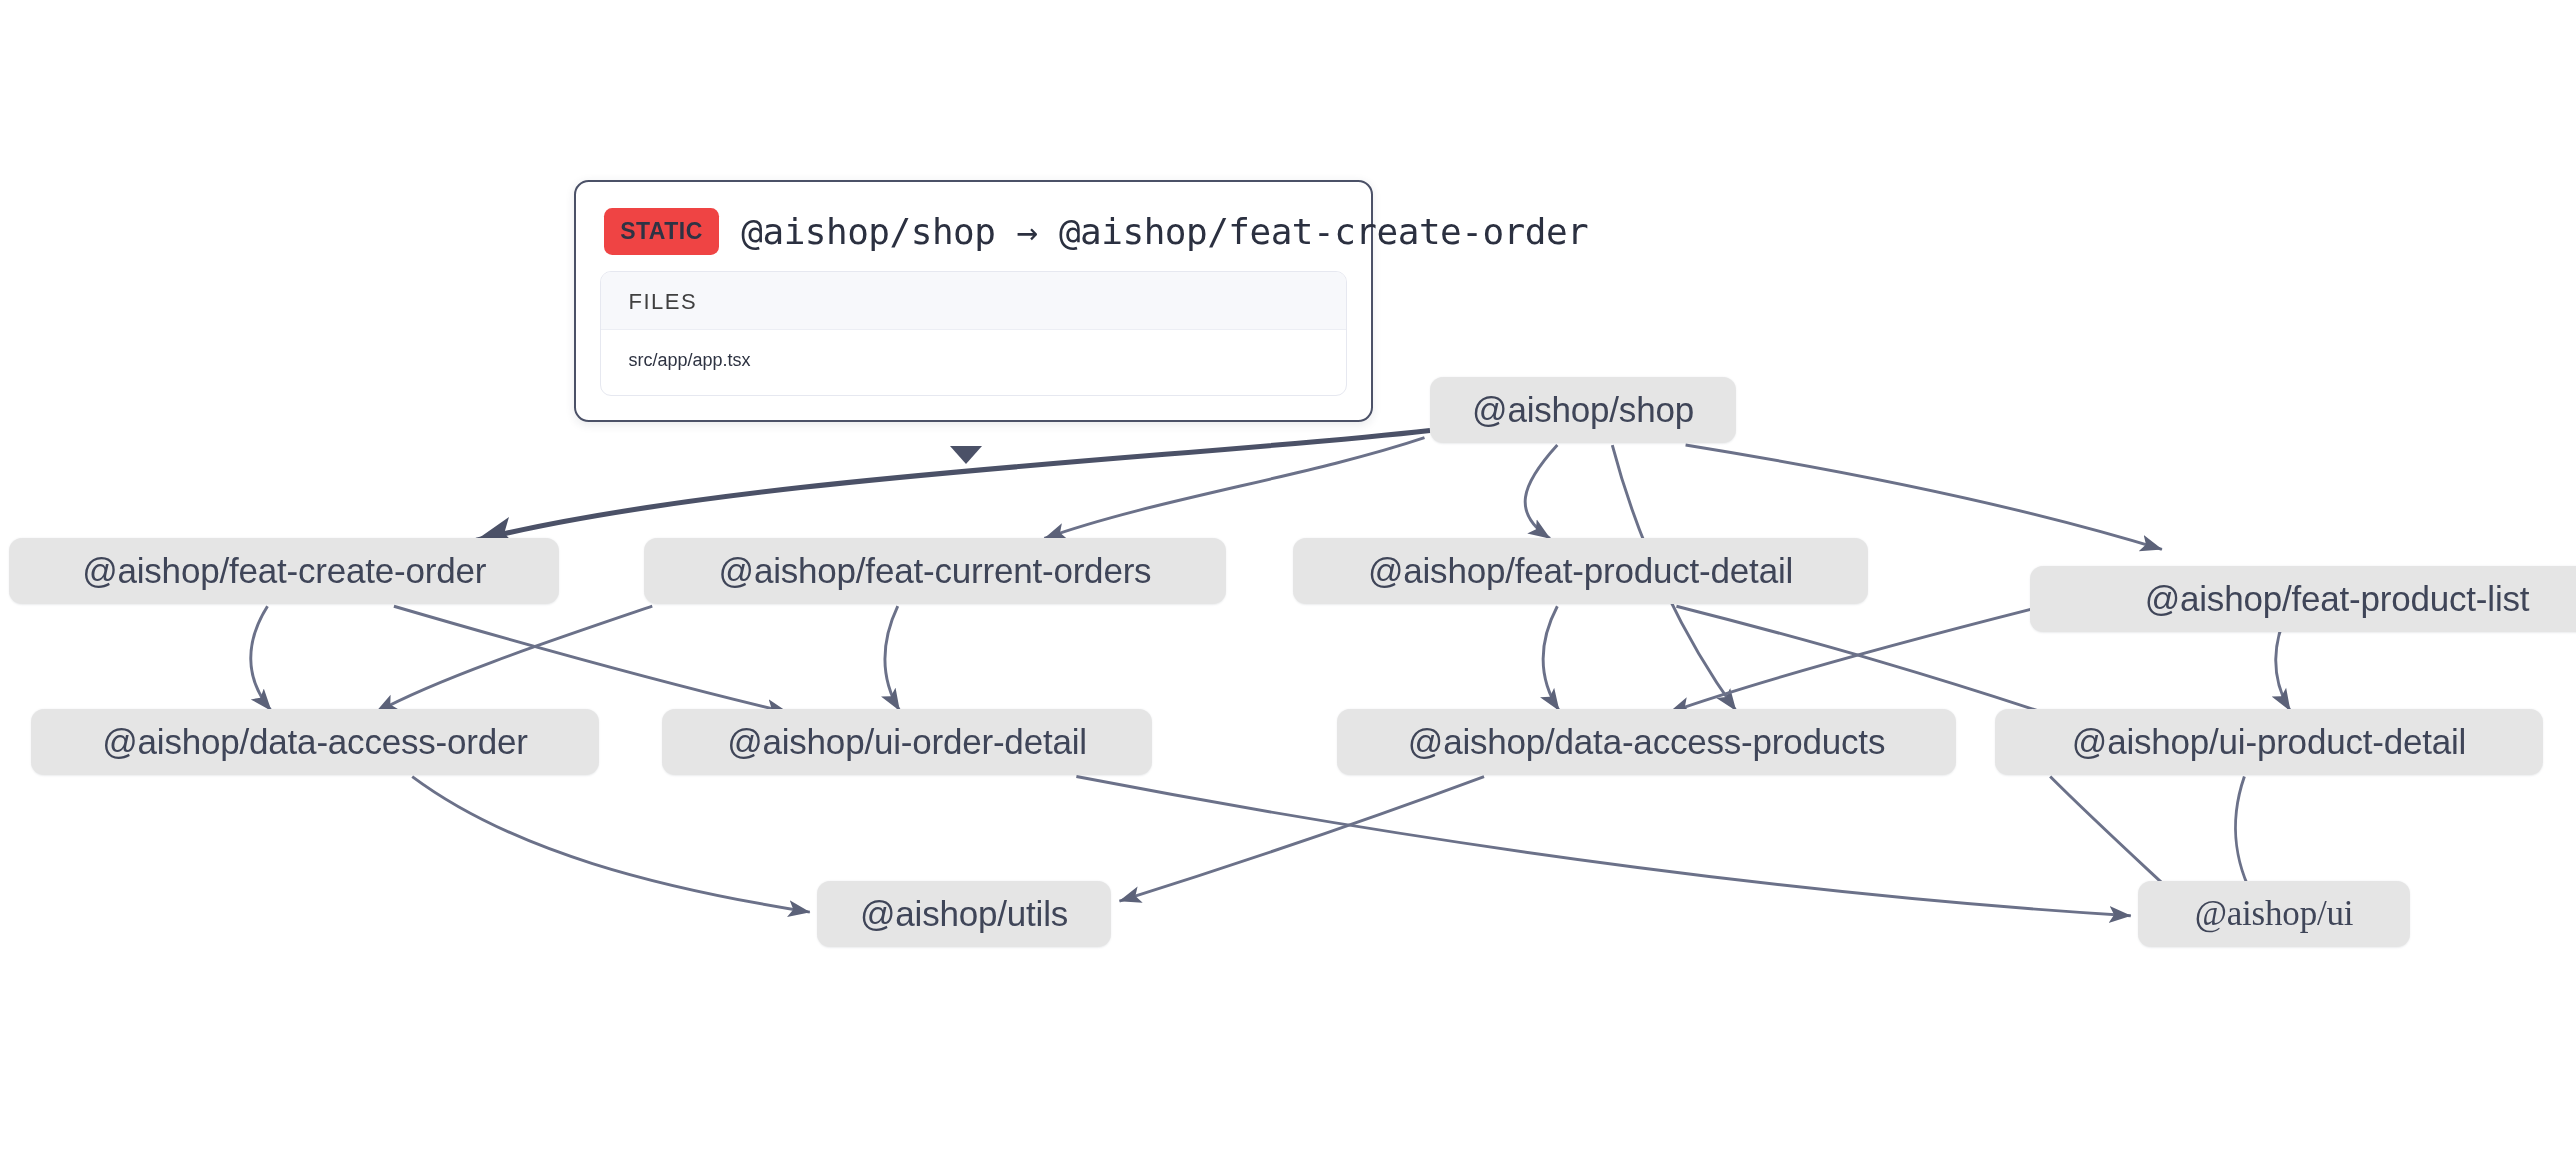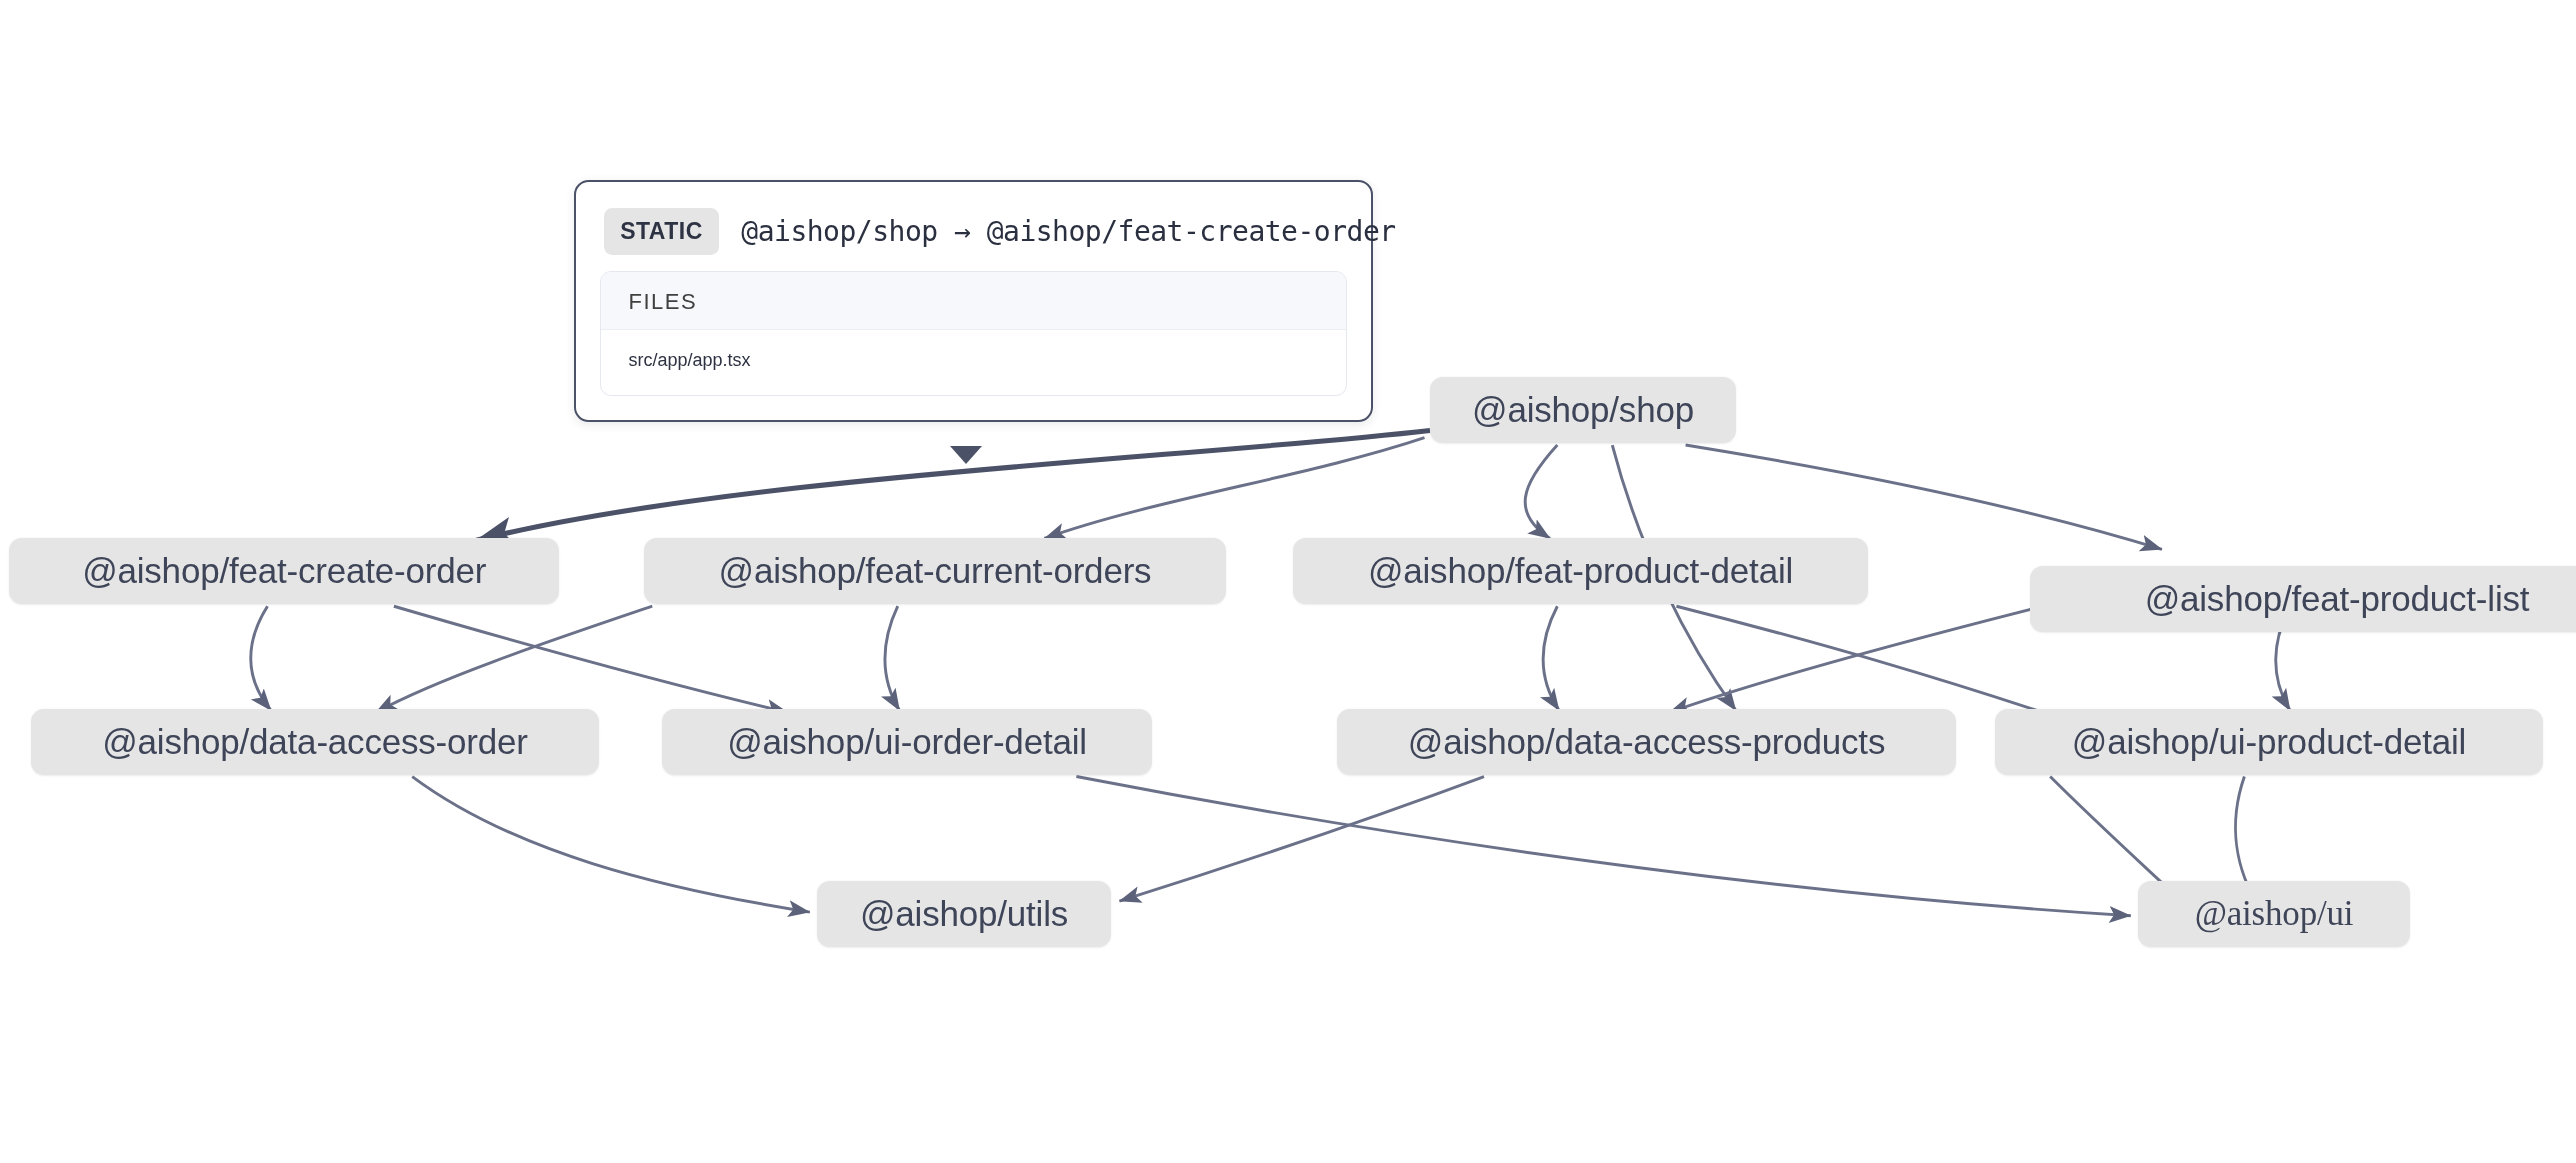--- a/index.html
+++ b/index.html
@@ -57,32 +57,32 @@
     z-index: 40;
     box-shadow: 0 2.7px 9.2px rgba(40,45,70,0.10);
   }
   #tooltip-head {
     display: flex;
     align-items: center;
     gap: 22px;
     padding: 5.5px 3.7px 16.5px 3.7px;
   }
   #static-badge {
-    background: #e5e5e5;
+    background: #ef4444;
     color: #2e3344;
     font-size: 23px;
     font-weight: bold;
     letter-spacing: 0.5px;
     border-radius: 8.2px;
     padding: 12px 16.5px 12px 16.5px;
     line-height: 1;
   }
   #tooltip-title {
     font-family: "DejaVu Sans Mono", monospace;
-    font-size: 28px;
+    font-size: 36px;
     color: #2b3040;
     letter-spacing: -0.5px;
     white-space: nowrap;
   }
   #files-panel {
     border: 1.8px solid #e6e8f0;
     border-radius: 11px;
     overflow: hidden;
     background: #ffffff;
   }

